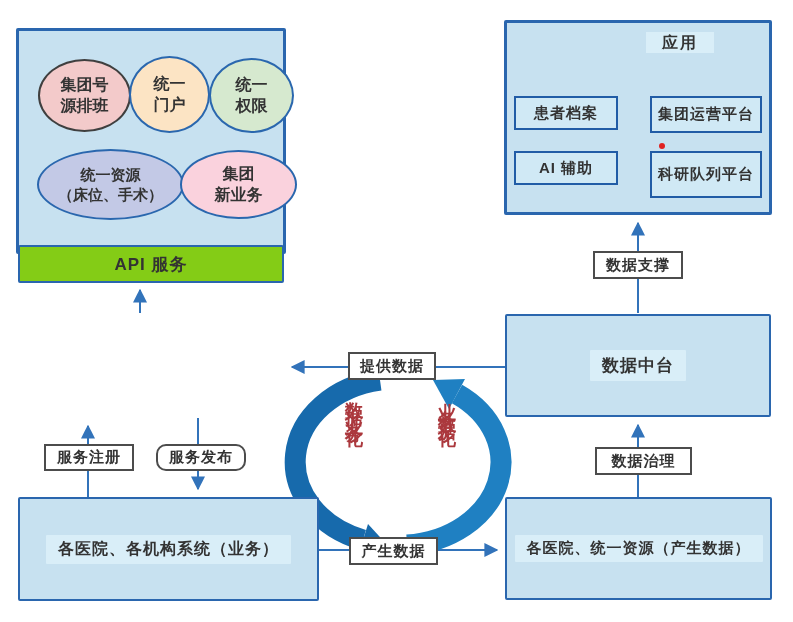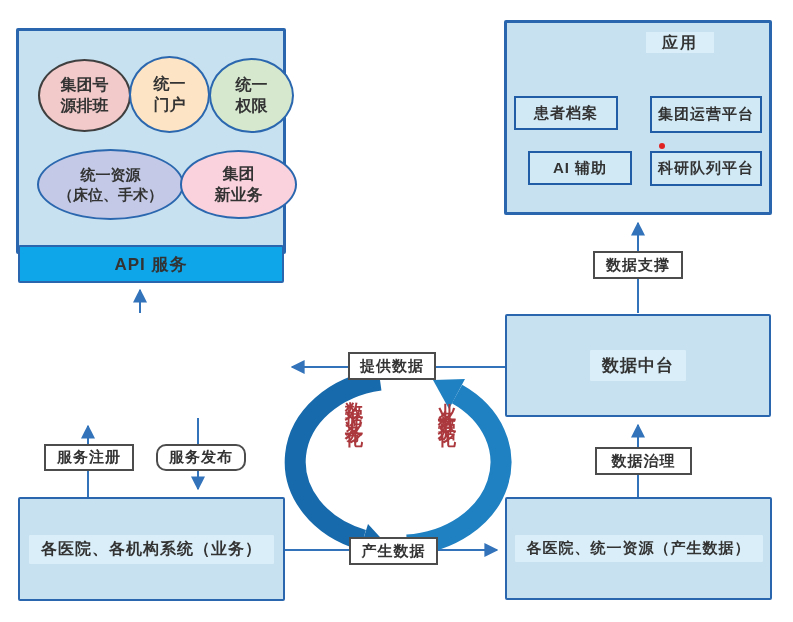--- a/index.html
+++ b/index.html
@@ -84,34 +84,34 @@
 新业务</div>
   </div>
 
   <div class="panel" style="left: 504px; top: 20px; width: 268px; height: 195px; background-color: rgb(199, 225, 240); border-color: rgb(42, 102, 174);">
     <div class="paneltitle" style="left:0;top:10px;width:262px;margin-left:42px;">
       <span style="background-color: rgb(217, 238, 248);">应用</span>
     </div>
   </div>
   <div class="appitem" style="left: 514px; top: 96px; width: 104px; height: 34px; background-color: rgb(208, 233, 245); border-color: rgb(33, 92, 166);">患者档案</div>
   <div class="appitem" style="left: 650px; top: 96px; width: 112px; height: 37px; background-color: rgb(208, 233, 245); border-color: rgb(33, 92, 166);">集团运营平台</div>
-  <div class="appitem" style="left: 528px; top: 151px; width: 104px; height: 34px; background-color: rgb(208, 233, 245); border-color: rgb(33, 92, 166);">AI 辅助</div>
-  <div class="appitem" style="left: 650px; top: 151px; width: 112px; height: 35px; background-color: rgb(208, 233, 245); border-color: rgb(33, 92, 166);">科研队列平台</div>
+  <div class="appitem" style="left: 514px; top: 151px; width: 104px; height: 34px; background-color: rgb(208, 233, 245); border-color: rgb(33, 92, 166);">AI 辅助</div>
+  <div class="appitem" style="left: 650px; top: 151px; width: 112px; height: 47px; background-color: rgb(208, 233, 245); border-color: rgb(33, 92, 166);">科研队列平台</div>
   <div class="reddot" style="left: 659px; top: 143px; background-color: rgb(224, 34, 34);"></div>
 
-  <div class="bigbox" style="left: 18px; top: 245px; width: 266px; height: 38px; background-color: #0ea5e9; border-color: rgb(42, 102, 174);">
+  <div class="bigbox" style="left: 18px; top: 245px; width: 266px; height: 38px; background-color: #84cc16; border-color: rgb(42, 102, 174);">
     <span class="boxlabel">API 服务</span>
   </div>
 
 
   <div class="bigbox" style="left: 505px; top: 314px; width: 266px; height: 103px; background-color: rgb(199, 225, 240); border-color: rgb(42, 102, 174);">
     <span class="boxlabel hl" style="background-color: rgb(217, 238, 248);">数据中台</span>
   </div>
 
-  <div class="bigbox" style="left: 18px; top: 497px; width: 267px; height: 104px; background-color: rgb(199, 225, 240); border-color: rgb(42, 102, 174);">
+  <div class="bigbox" style="left: 18px; top: 497px; width: 301px; height: 104px; background-color: rgb(199, 225, 240); border-color: rgb(42, 102, 174);">
     <span class="boxlabel hl" style="font-size: 16px; background-color: rgb(217, 238, 248);">各医院、各机构系统（业务）</span>
   </div>
   <div class="bigbox" style="left: 505px; top: 497px; width: 267px; height: 103px; background-color: rgb(199, 225, 240); border-color: rgb(42, 102, 174);">
     <span class="boxlabel hl" style="font-size: 15px; background-color: rgb(217, 238, 248);">各医院、统一资源（产生数据）</span>
   </div>
 
   <div class="flowlabel" style="left: 348px; top: 352px; width: 88px; height: 28px; background-color: rgb(255, 255, 255); border-color: rgb(76, 76, 76);">提供数据</div>
   <div class="flowlabel" style="left: 349px; top: 537px; width: 89px; height: 28px; background-color: rgb(255, 255, 255); border-color: rgb(76, 76, 76);">产生数据</div>
   <div class="flowlabel" style="left: 44px; top: 444px; width: 90px; height: 27px; background-color: rgb(255, 255, 255); border-color: rgb(76, 76, 76);">服务注册</div>
   <div class="flowlabel" style="left: 156px; top: 444px; width: 90px; height: 27px; background-color: rgb(255, 255, 255); border-color: rgb(76, 76, 76); border-radius: 10px;">服务发布</div>

